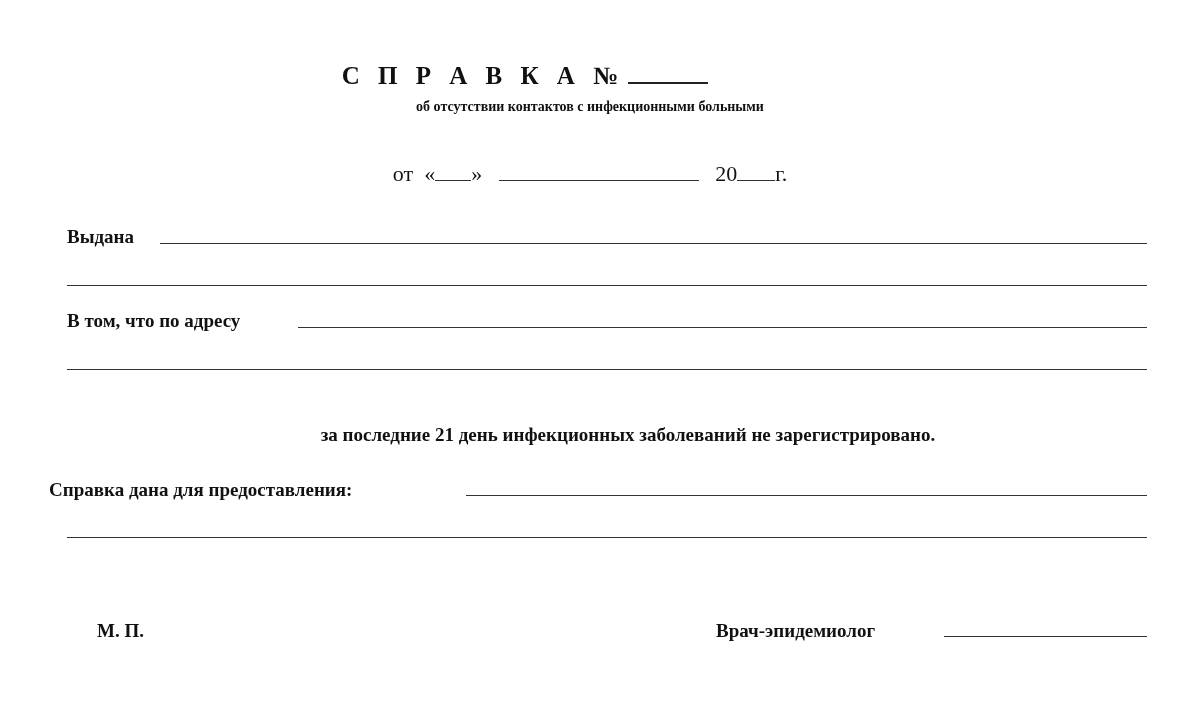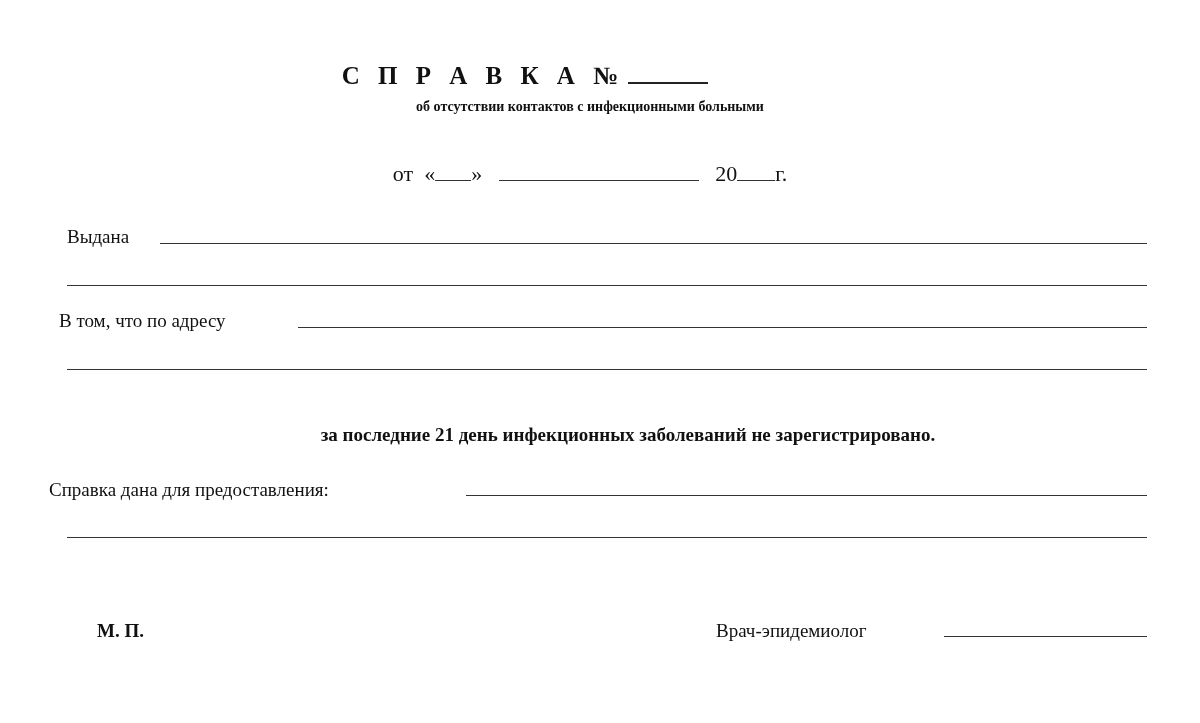--- a/index.html
+++ b/index.html
@@ -19,21 +19,21 @@
     }
     .subtitle {
       left: 0; width: 1180px; top: 99px; text-align: center;
       font-size: 14px; font-weight: bold;
     }
     .dateline {
       left: 0; width: 1180px; top: 160px; text-align: center;
       font-size: 22px;
     }
     .blank { display: inline-block; border-bottom: 1.5px solid #333; height: 20px; vertical-align: baseline; }
-    .label { font-size: 19px; font-weight: normal; white-space: nowrap; }
+    .label { font-size: 19px; font-weight: bold; white-space: nowrap; }
     .hline { height: 0; border-bottom: 1.5px solid #333; }
     .center-text { left: 0; width: 1050px; padding-left: 70px; text-align: center; font-size: 19px; font-weight: bold; }
     .stamp { font-size: 19px; font-weight: bold; font-family: Liberation Serif, serif; }
   </style>
 </head>
 <body>
 
 <div>
 
   <div class="abs title">
@@ -43,21 +43,21 @@
   <div class="abs subtitle">об отсутствии контактов с инфекционными больными</div>
 
   <div class="abs dateline">
     <span>от</span>&nbsp;&nbsp;<span>«</span><span class="blank" style="width:36px"></span><span>»</span>&nbsp;&nbsp;&nbsp;<span class="blank" style="width:200px"></span>&nbsp;&nbsp;&nbsp;<span>20</span><span class="blank" style="width:38px"></span><span>г.</span>
   </div>
 
   <div class="abs label" style="left:67px; top:226px;">Выдана</div>
   <div class="abs hline" style="left:160px; width:987px; top:243px;"></div>
   <div class="abs hline" style="left:67px; width:1080px; top:285px;"></div>
 
-  <div class="abs label" style="left:59px; top:310px;">В том, что по адресу</div>
+  <div class="abs label" style="left:67px; top:310px;">В том, что по адресу</div>
   <div class="abs hline" style="left:298px; width:849px; top:327px;"></div>
   <div class="abs hline" style="left:67px; width:1080px; top:369px;"></div>
 
   <div class="abs center-text" style="top:424px;margin-left:33px;">за последние 21 день инфекционных заболеваний не зарегистрировано.</div>
 
   <div class="abs label" style="left:49px; top:479px;">Справка дана для предоставления:</div>
   <div class="abs hline" style="left:466px; width:681px; top:495px;"></div>
   <div class="abs hline" style="left:67px; width:1080px; top:537px;"></div>
 
   <div class="abs stamp" style="left:97px; top:620px;">М. П.</div>

